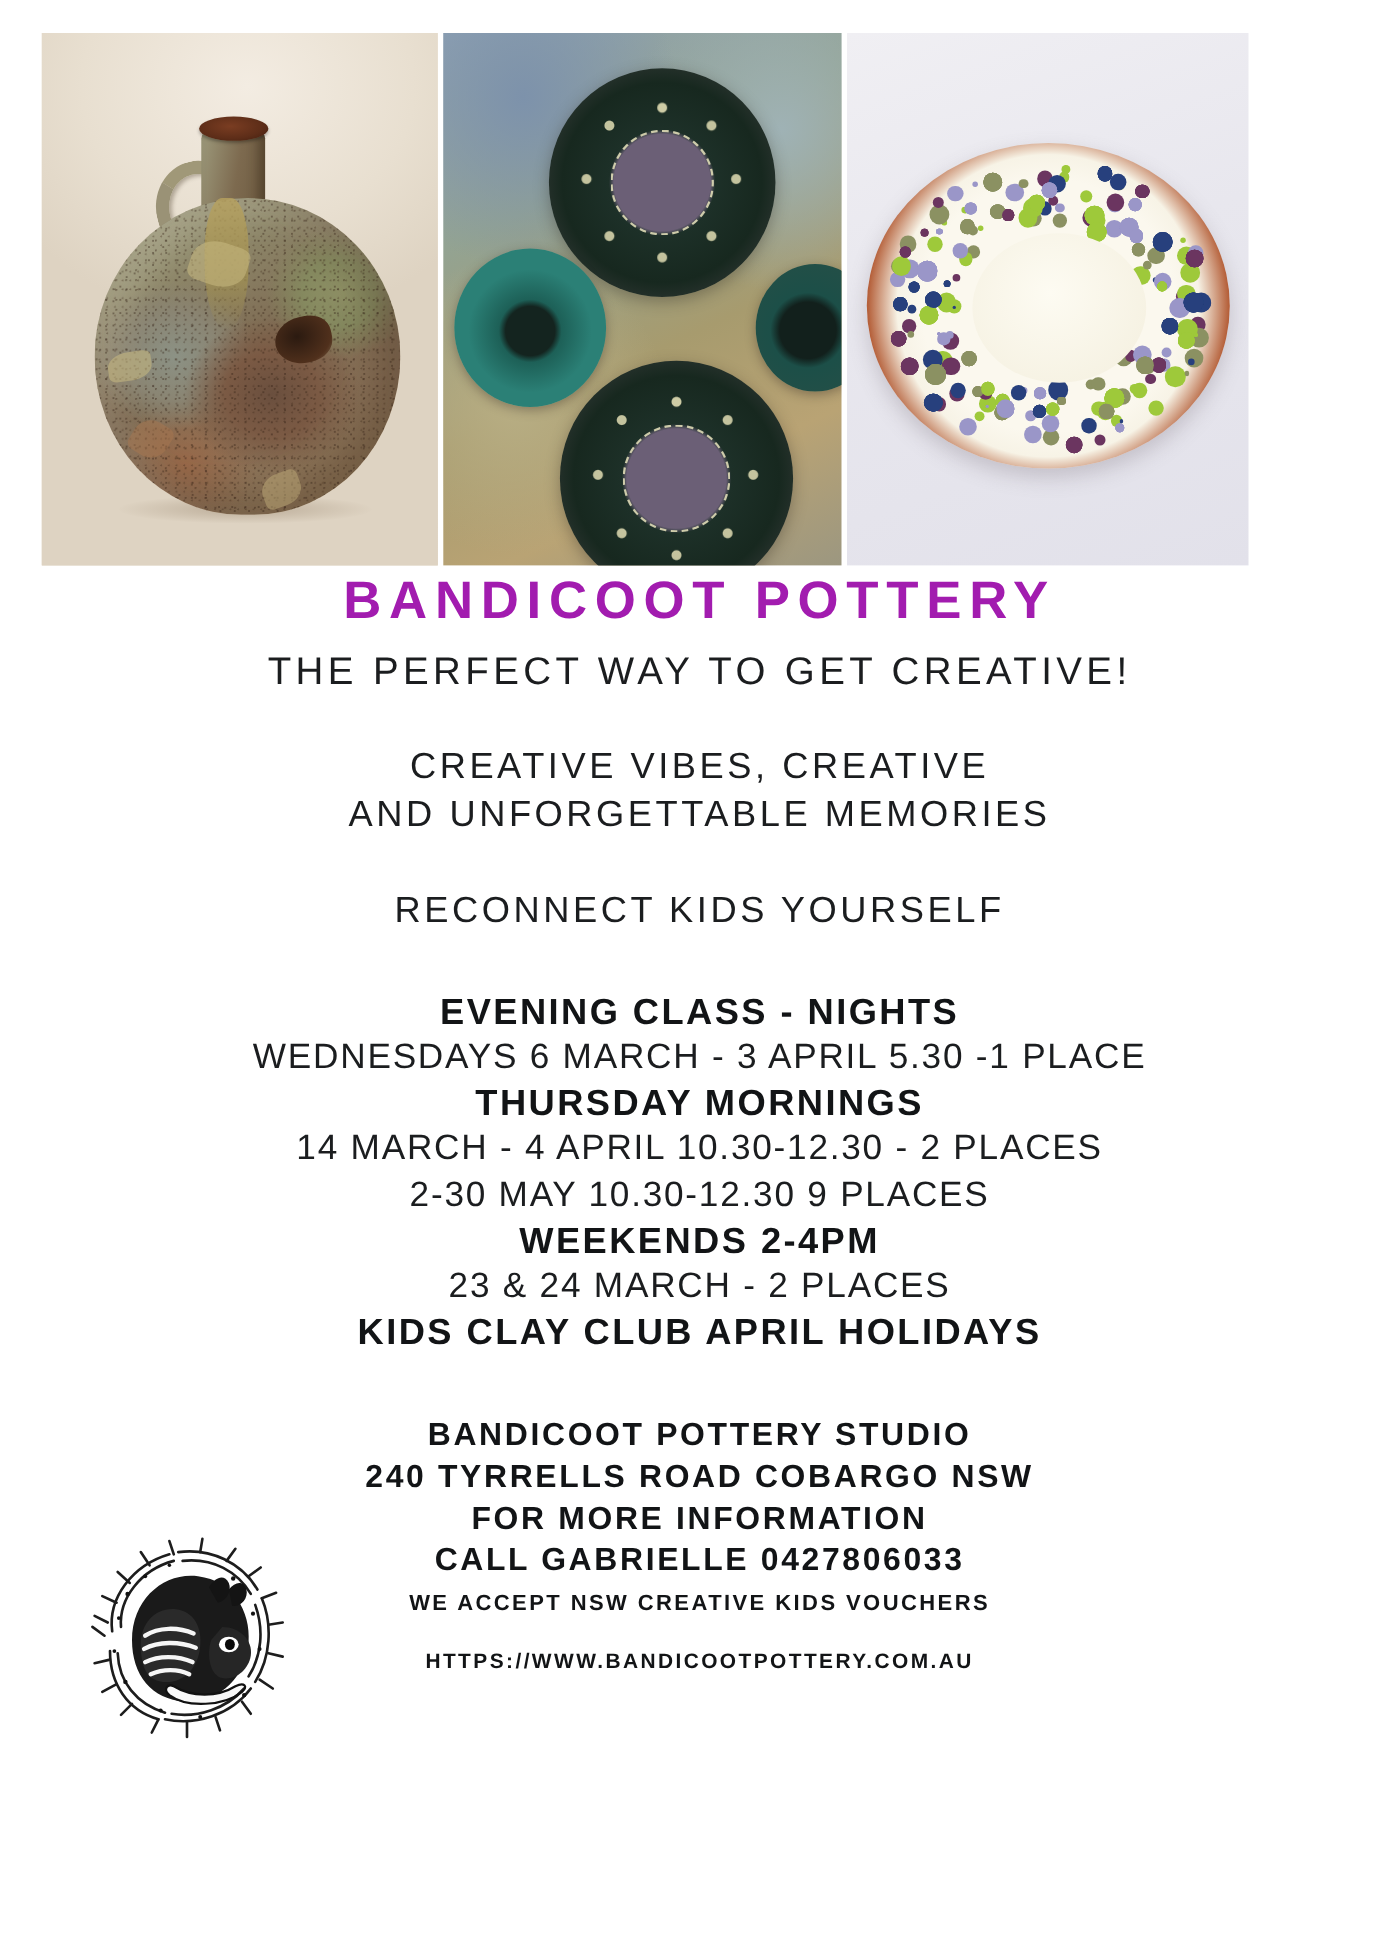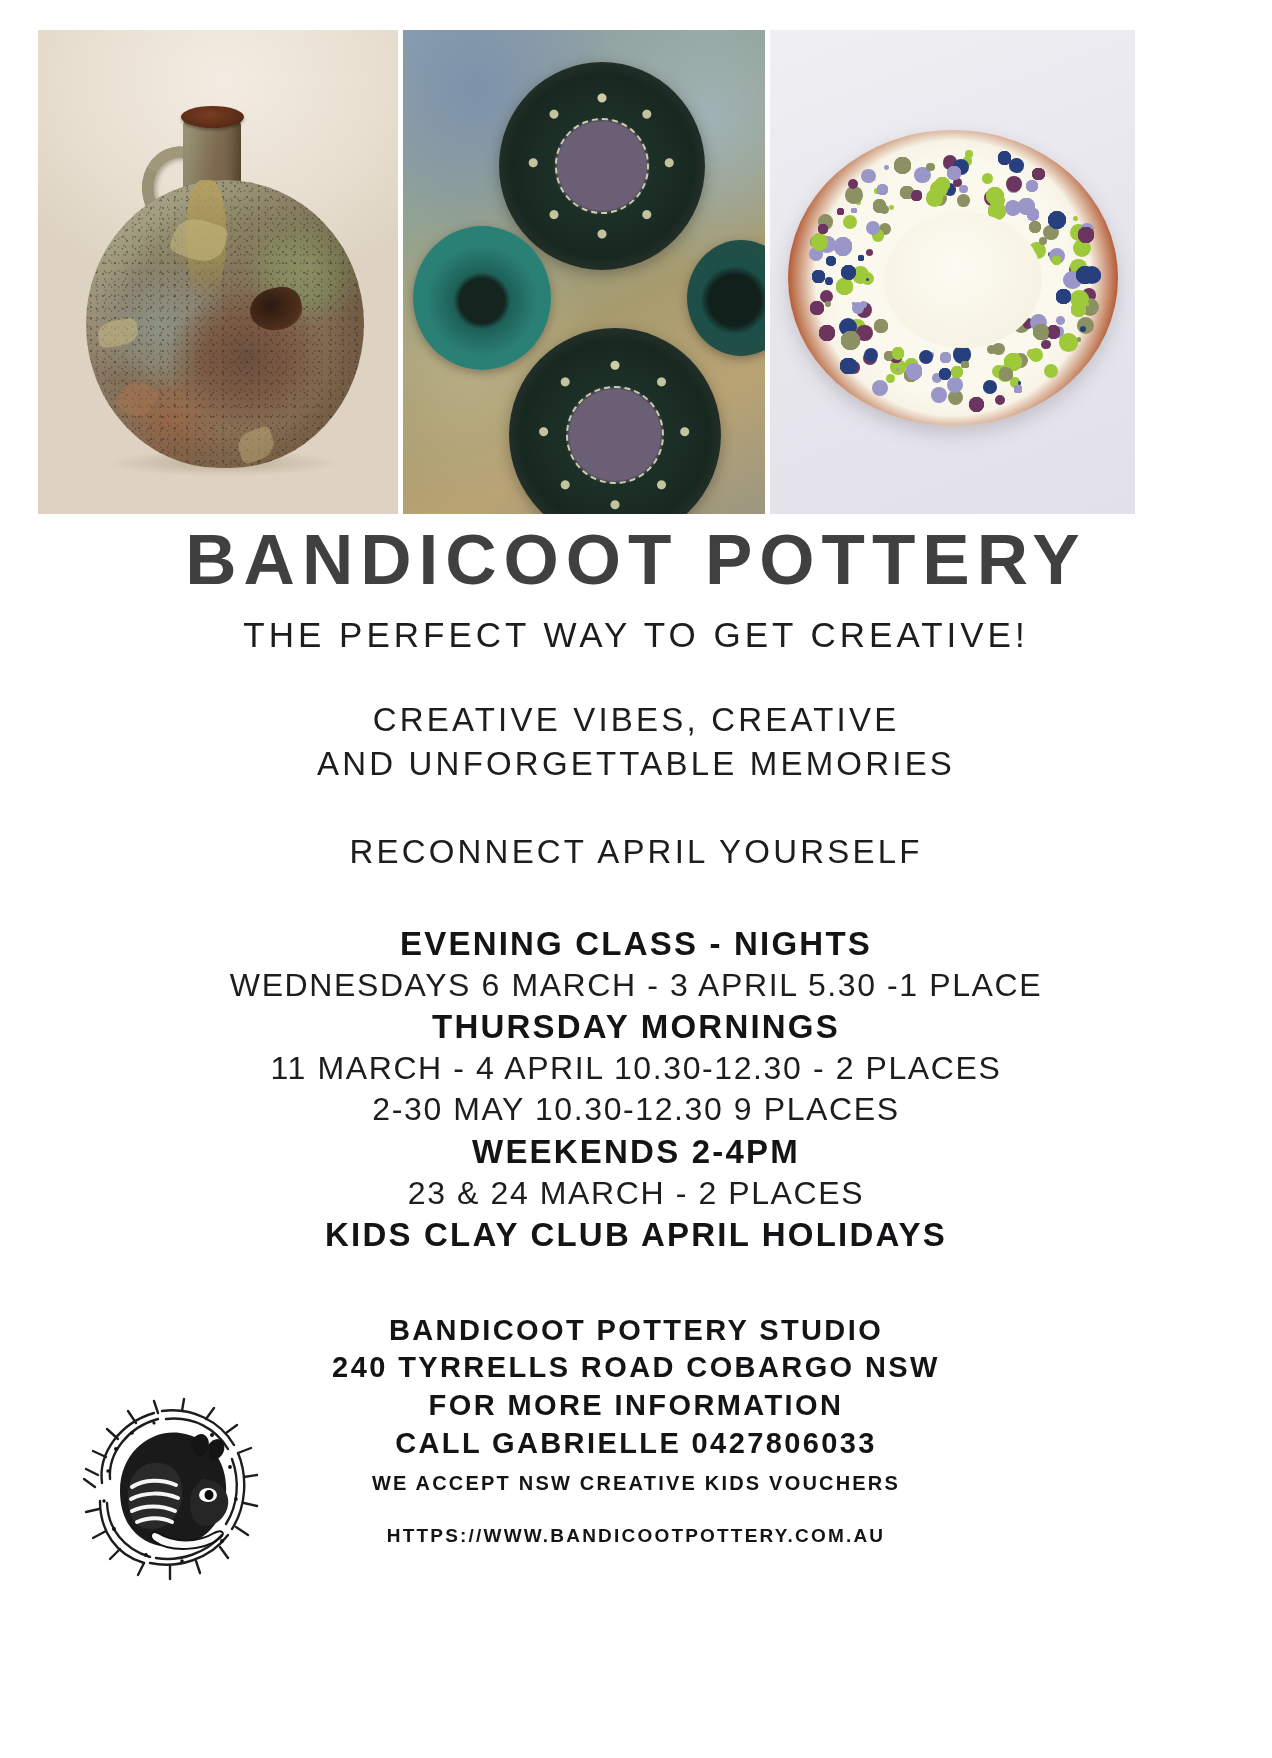--- a/index.html
+++ b/index.html
@@ -214,26 +214,26 @@
 
   
   .content {
     position: absolute;
     left: 0; right: 0;
     top: 514px;
     text-align: center;
     color: #16181a;
   }
   .title {
-    font-size: 71px;
+    font-size: 48px;
     font-weight: 700;
     letter-spacing: 7px;
     line-height: 1.06;
     margin-top: 8px;
-    color: #404040;
+    color: #a21caf;
   }
   .subtitle {
     font-size: 35px;
     font-weight: 300;
     letter-spacing: 4px;
     line-height: 1.12;
     margin-top: 18px;
     color: #1b1d1f;
   }
   .para {
@@ -707,33 +707,33 @@
 
     <div class="title">BANDICOOT POTTERY</div>
     <div class="subtitle">THE PERFECT WAY TO GET CREATIVE!</div>
 
     <div class="para para-1">
       <div>CREATIVE VIBES, CREATIVE</div>
       <div>AND UNFORGETTABLE MEMORIES</div>
     </div>
 
     <div class="para para-2">
-      <div>RECONNECT APRIL YOURSELF</div>
+      <div>RECONNECT KIDS YOURSELF</div>
     </div>
 
     <div class="schedule">
 
       <div class="sched-group">
         <div class="sched-head">EVENING CLASS - NIGHTS</div>
         <div class="sched-line">WEDNESDAYS 6 MARCH - 3 APRIL 5.30 -1 PLACE</div>
       </div>
 
       <div class="sched-group">
         <div class="sched-head">THURSDAY MORNINGS</div>
-        <div class="sched-line">11 MARCH - 4 APRIL 10.30-12.30 - 2 PLACES</div>
+        <div class="sched-line">14 MARCH - 4 APRIL 10.30-12.30 - 2 PLACES</div>
         <div class="sched-line">2-30 MAY 10.30-12.30 9 PLACES</div>
       </div>
 
       <div class="sched-group">
         <div class="sched-head">WEEKENDS 2-4PM</div>
         <div class="sched-line">23 &amp; 24 MARCH - 2 PLACES</div>
       </div>
 
       <div class="sched-group">
         <div class="sched-head">KIDS CLAY CLUB APRIL HOLIDAYS</div>

